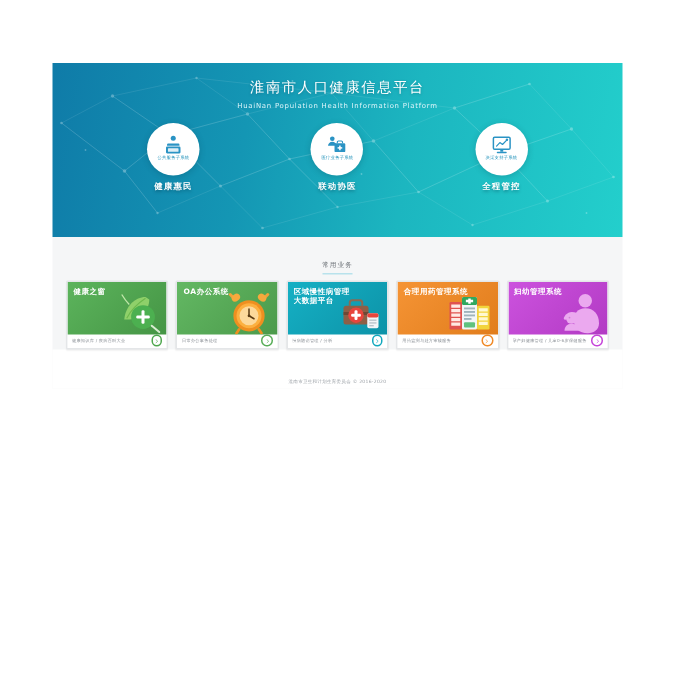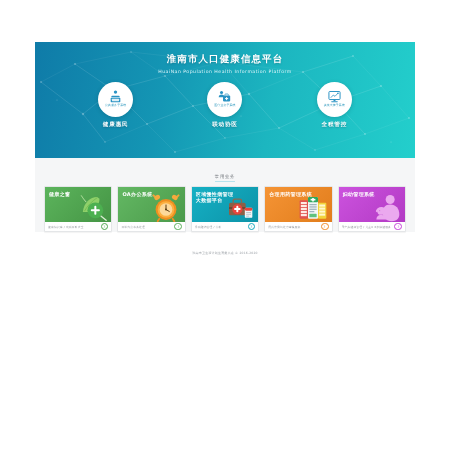--- a/index.html
+++ b/index.html
@@ -27,21 +27,21 @@
   }
   .hero-net{position:absolute;inset:0;opacity:.5;}
   .hero-title-wrap{
     position:relative;z-index:3;
     text-align:center;
     padding-top:11px;
   }
   .hero-title{
     color:#ffffff;
     font-size:9.5px;
-    font-weight:bold;
+    font-weight:normal;
     letter-spacing:1.1px;
     line-height:12px;
     text-shadow:0 1px 2px rgba(0,40,60,.28);
   }
   .hero-sub{
     color:#dff6fb;
     font-size:4.6px;
     letter-spacing:.5px;
     margin-top:2.5px;
     line-height:7px;

